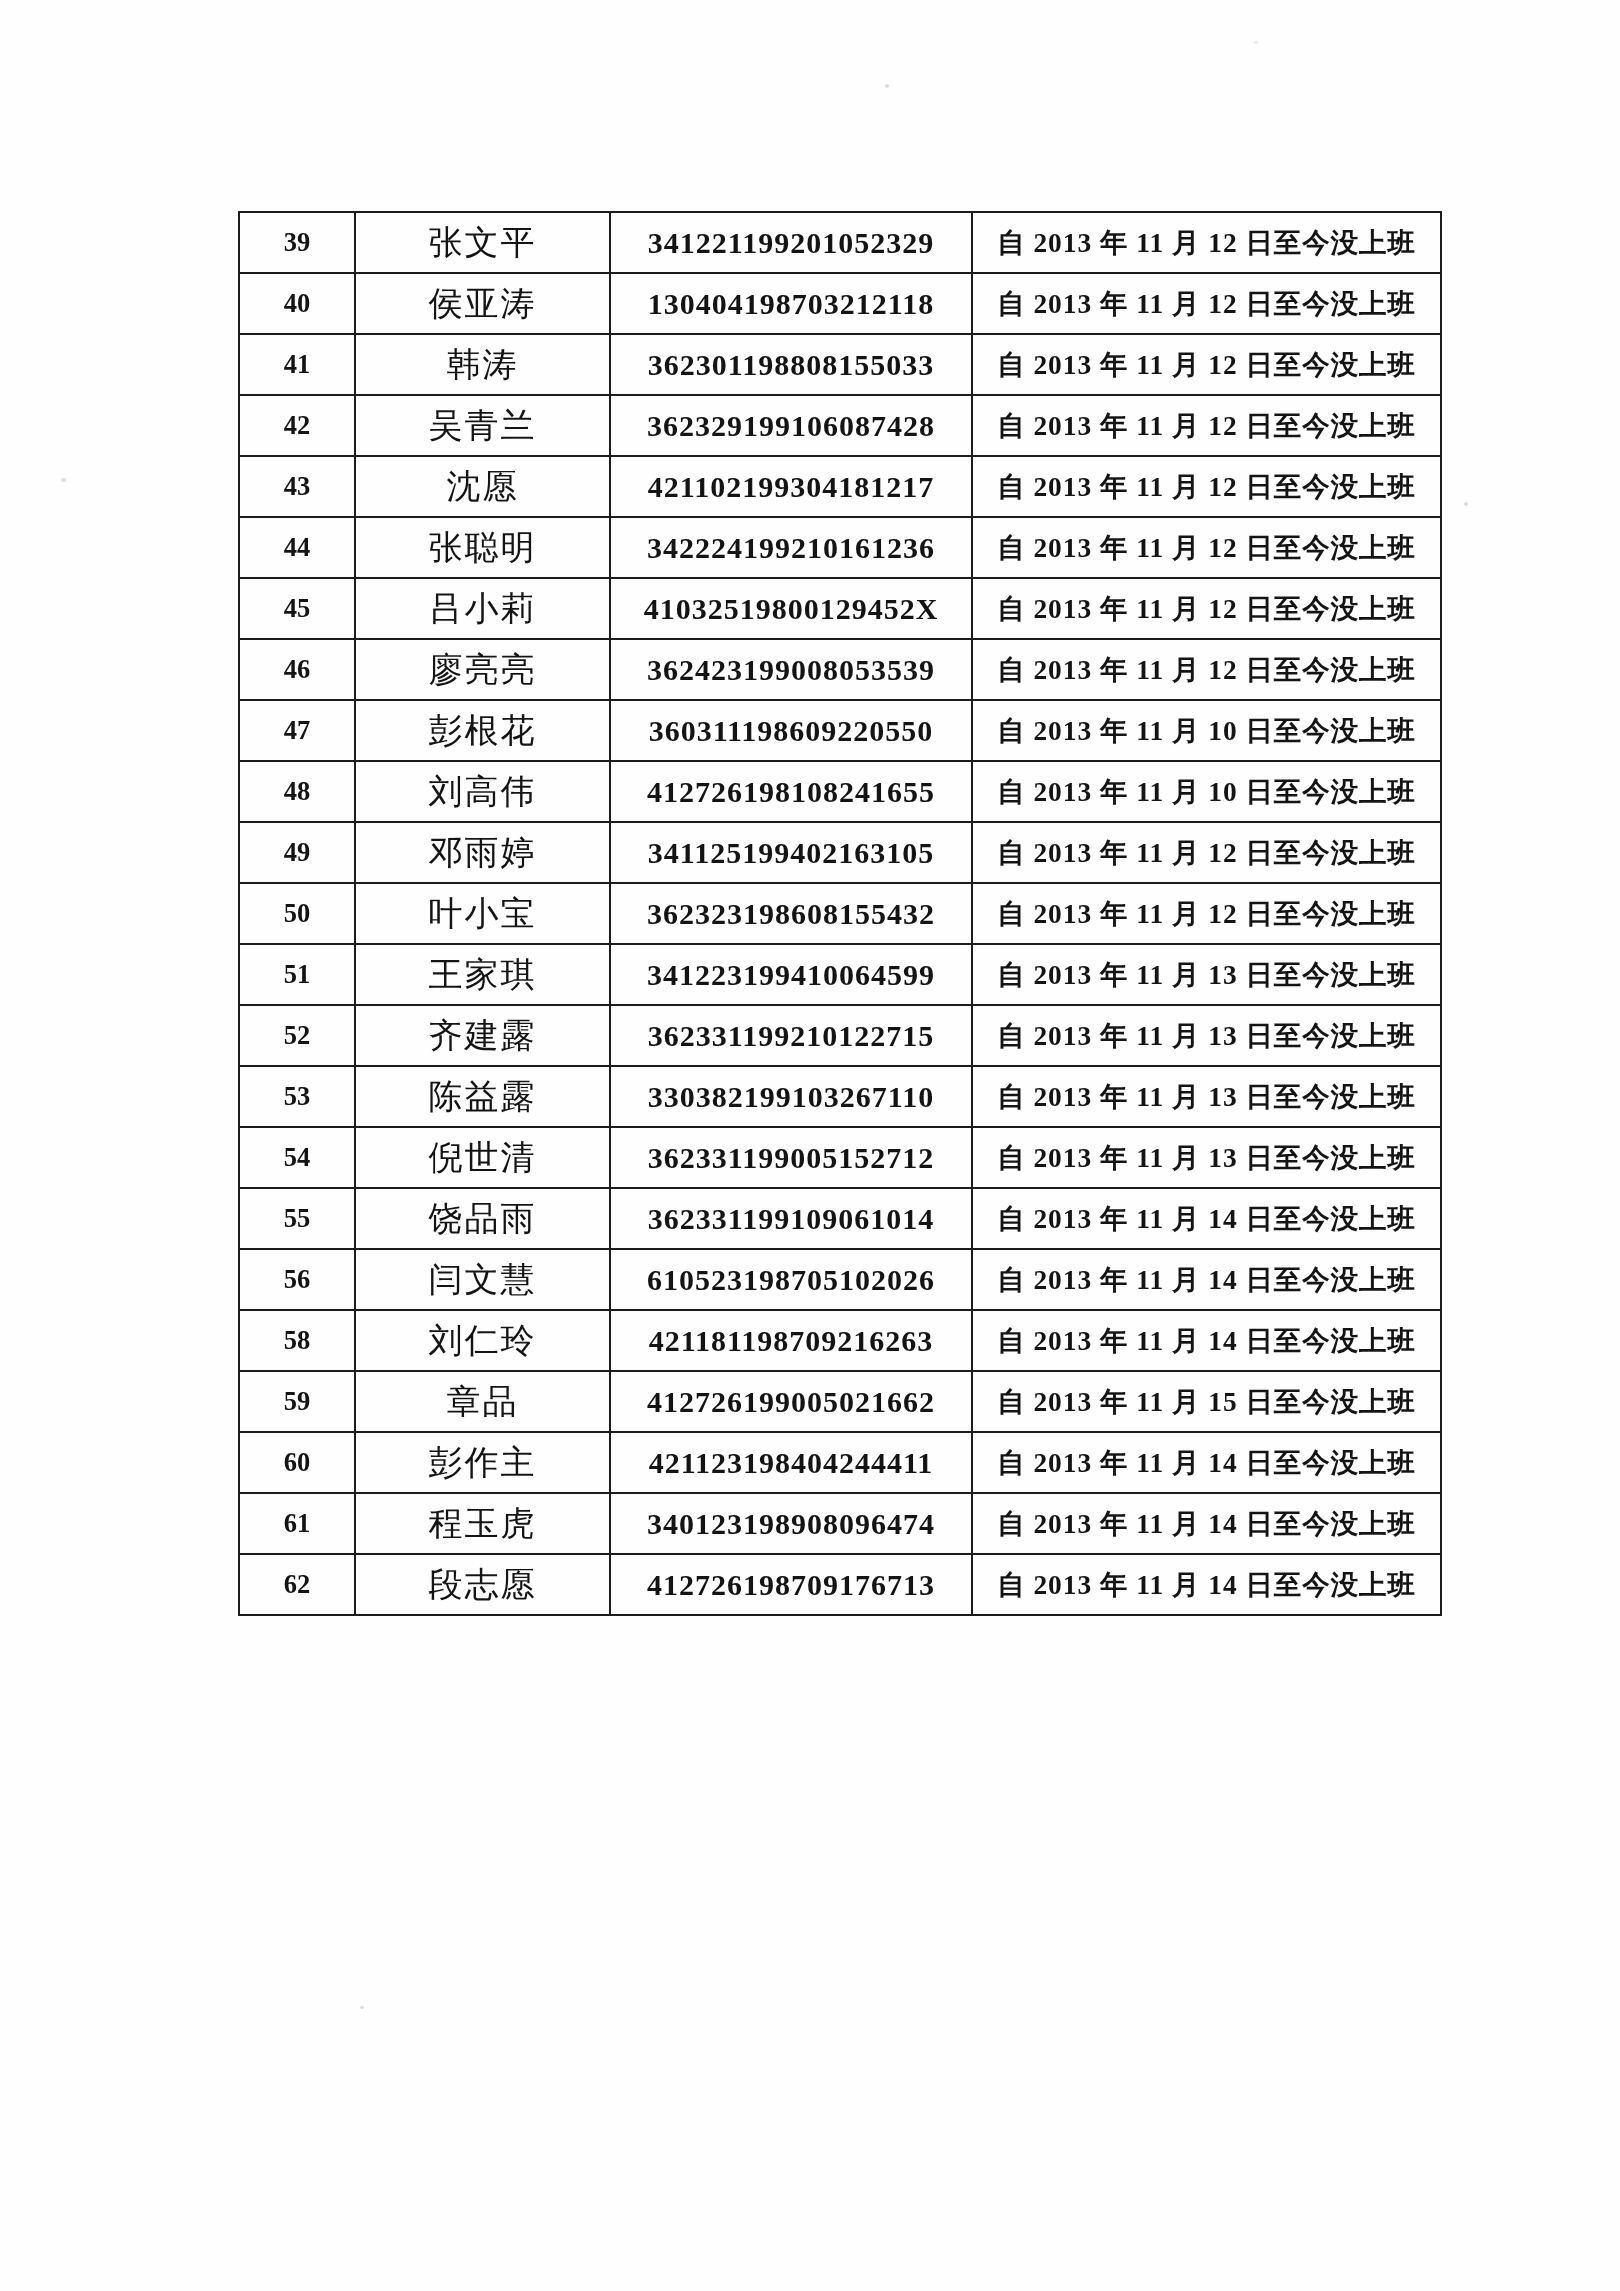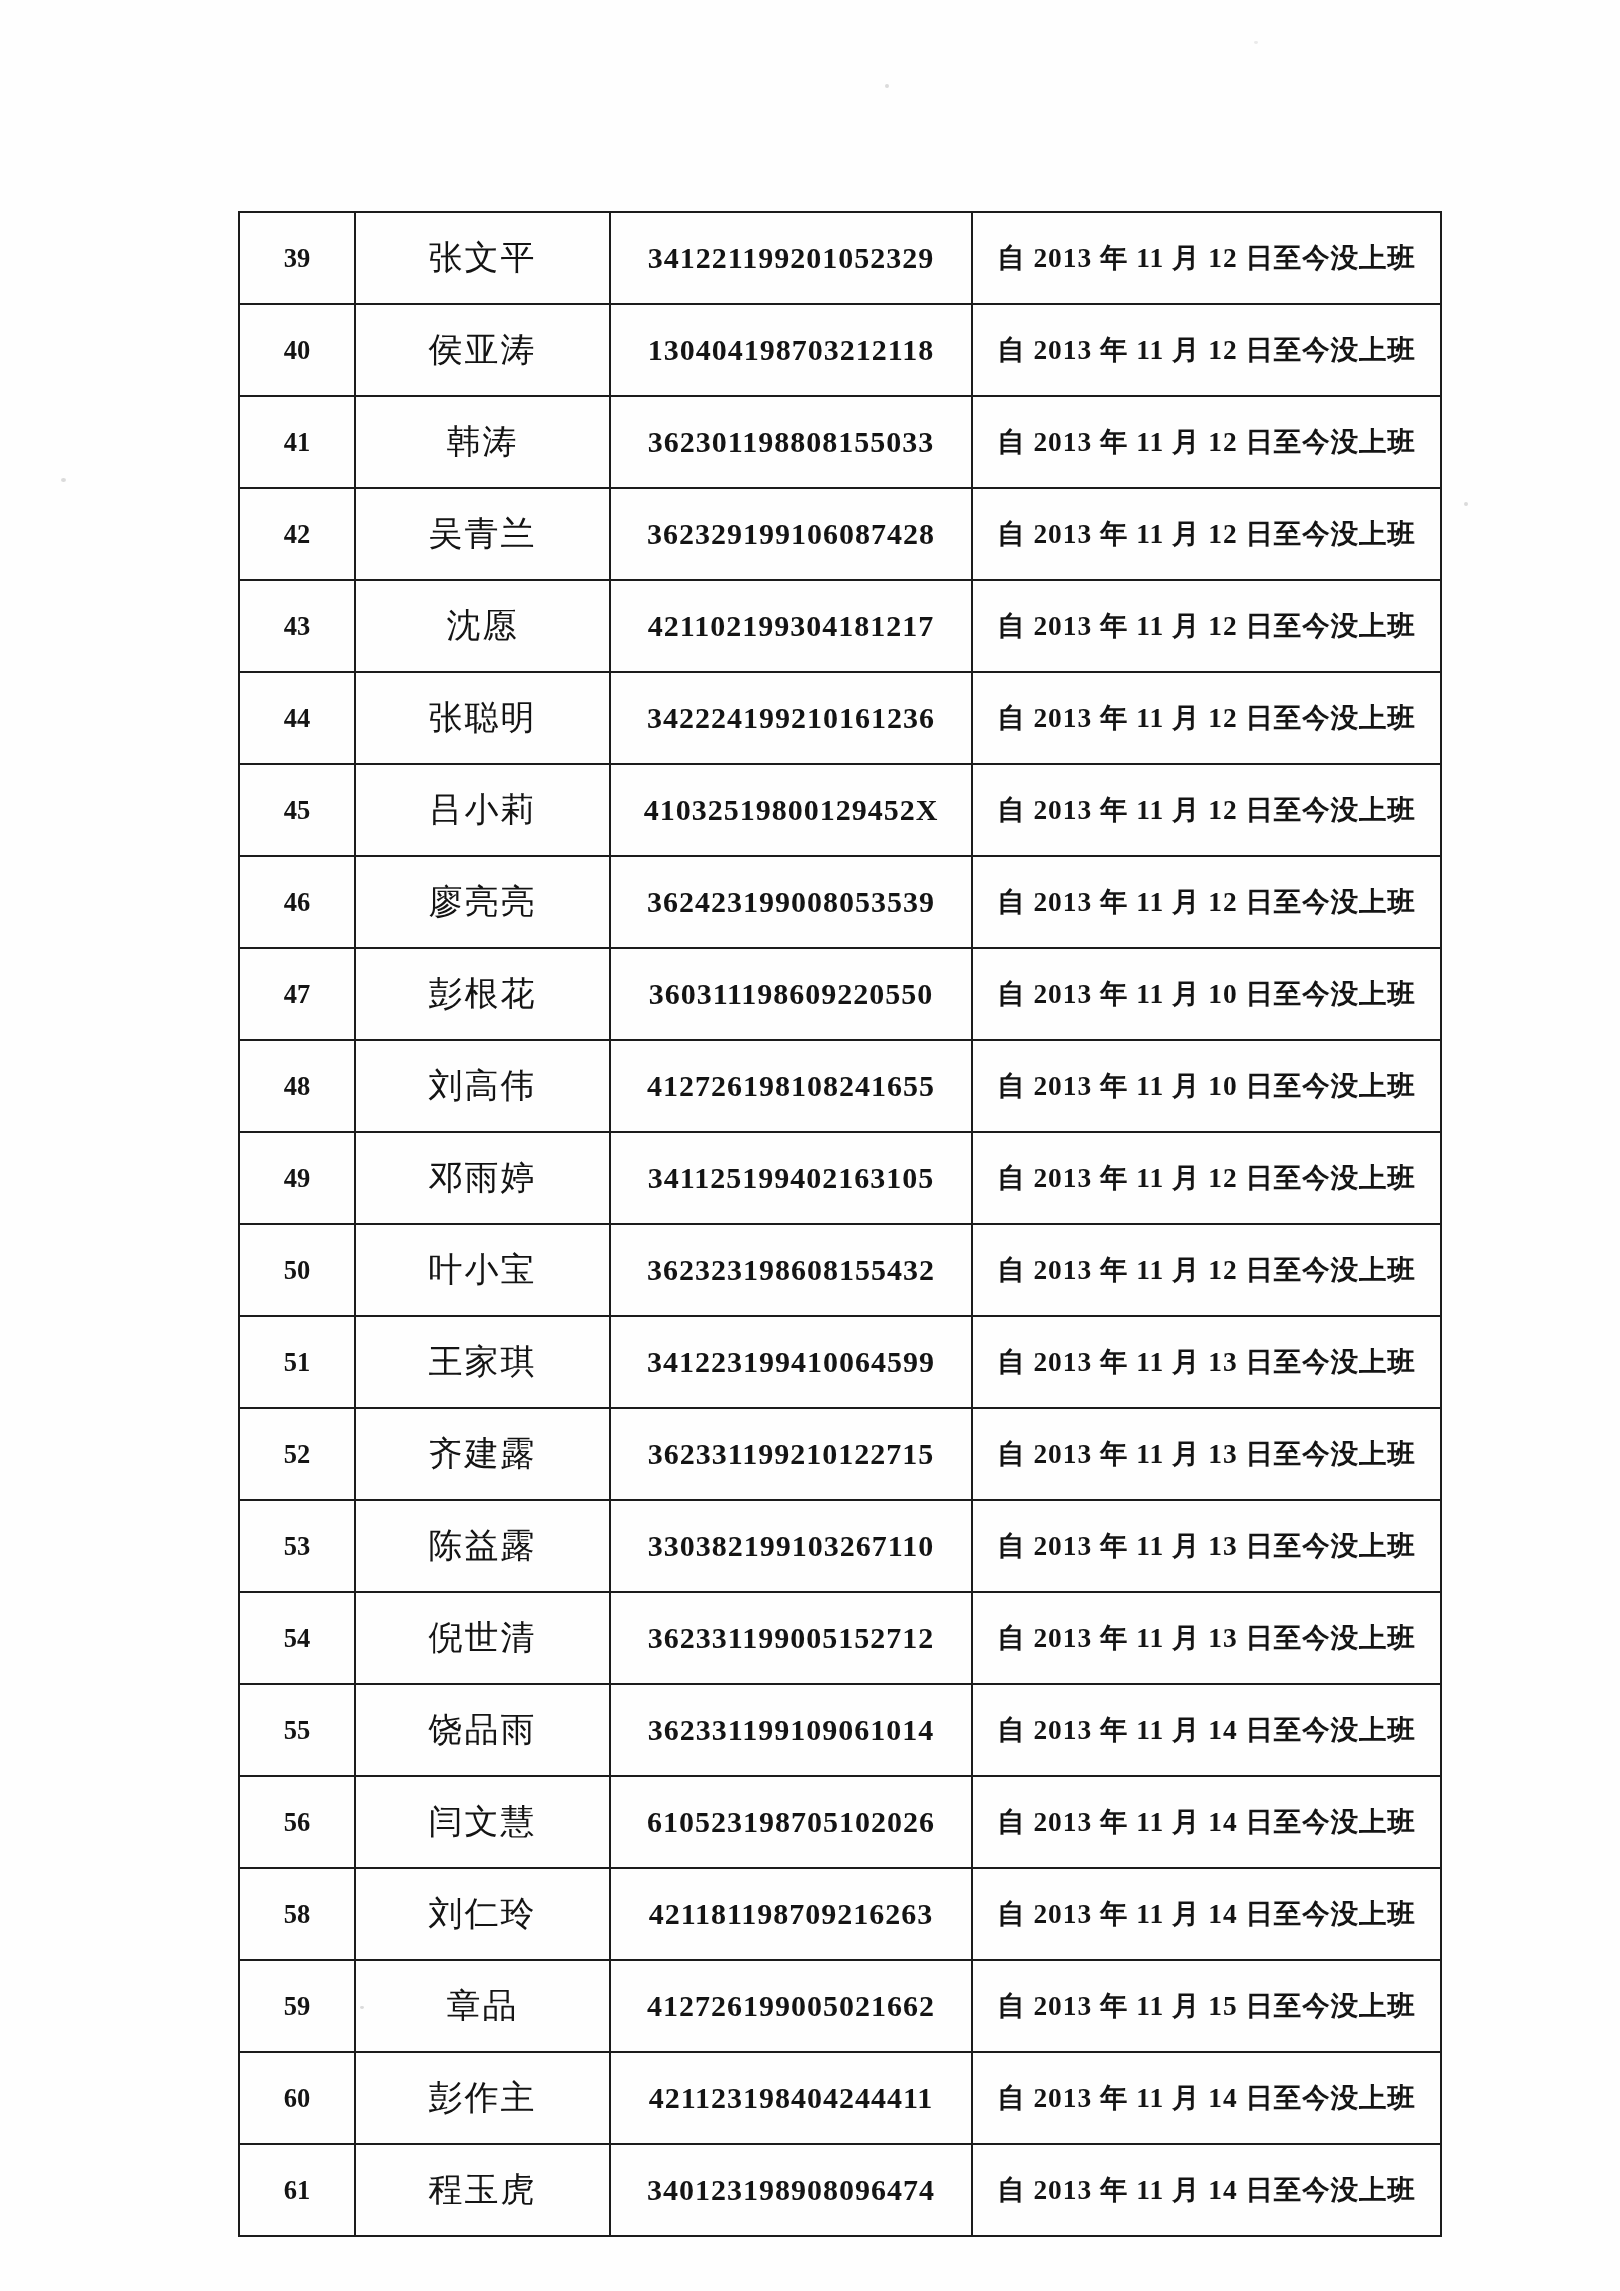--- a/index.html
+++ b/index.html
@@ -18,21 +18,21 @@
   }
   table.roster {
     position: absolute;
     left: 238px;
     top: 211px;
     width: 1201px;
     border-collapse: collapse;
     table-layout: fixed;
   }
   table.roster tr {
-    height: 92px;
+    height: 61px;
   }
   table.roster td {
     border: 2px solid #1c1c1c;
     border-top-width: 2.9px;
     border-bottom-width: 2.9px;
     text-align: center;
     vertical-align: middle;
     padding: 0 3.9px;
     overflow: hidden;
     white-space: nowrap;
@@ -206,20 +206,26 @@
         <td class="col-name">彭作主</td>
         <td class="col-id">421123198404244411</td>
         <td class="col-status">自 2013 年 11 月 14 日至今没上班</td>
       </tr>
         <tr class="row">
         <td class="col-no">61</td>
         <td class="col-name">程玉虎</td>
         <td class="col-id">340123198908096474</td>
         <td class="col-status">自 2013 年 11 月 14 日至今没上班</td>
       </tr>
+        <tr class="row">
+        <td class="col-no">62</td>
+        <td class="col-name">段志愿</td>
+        <td class="col-id">412726198709176713</td>
+        <td class="col-status">自 2013 年 11 月 14 日至今没上班</td>
+      </tr>
       </tbody>
   </table>
 
   <div class="speck s1"></div>
   <div class="speck s2"></div>
   <div class="speck s3"></div>
   <div class="speck s4"></div>
   <div class="speck s5"></div>
 </div>
 

